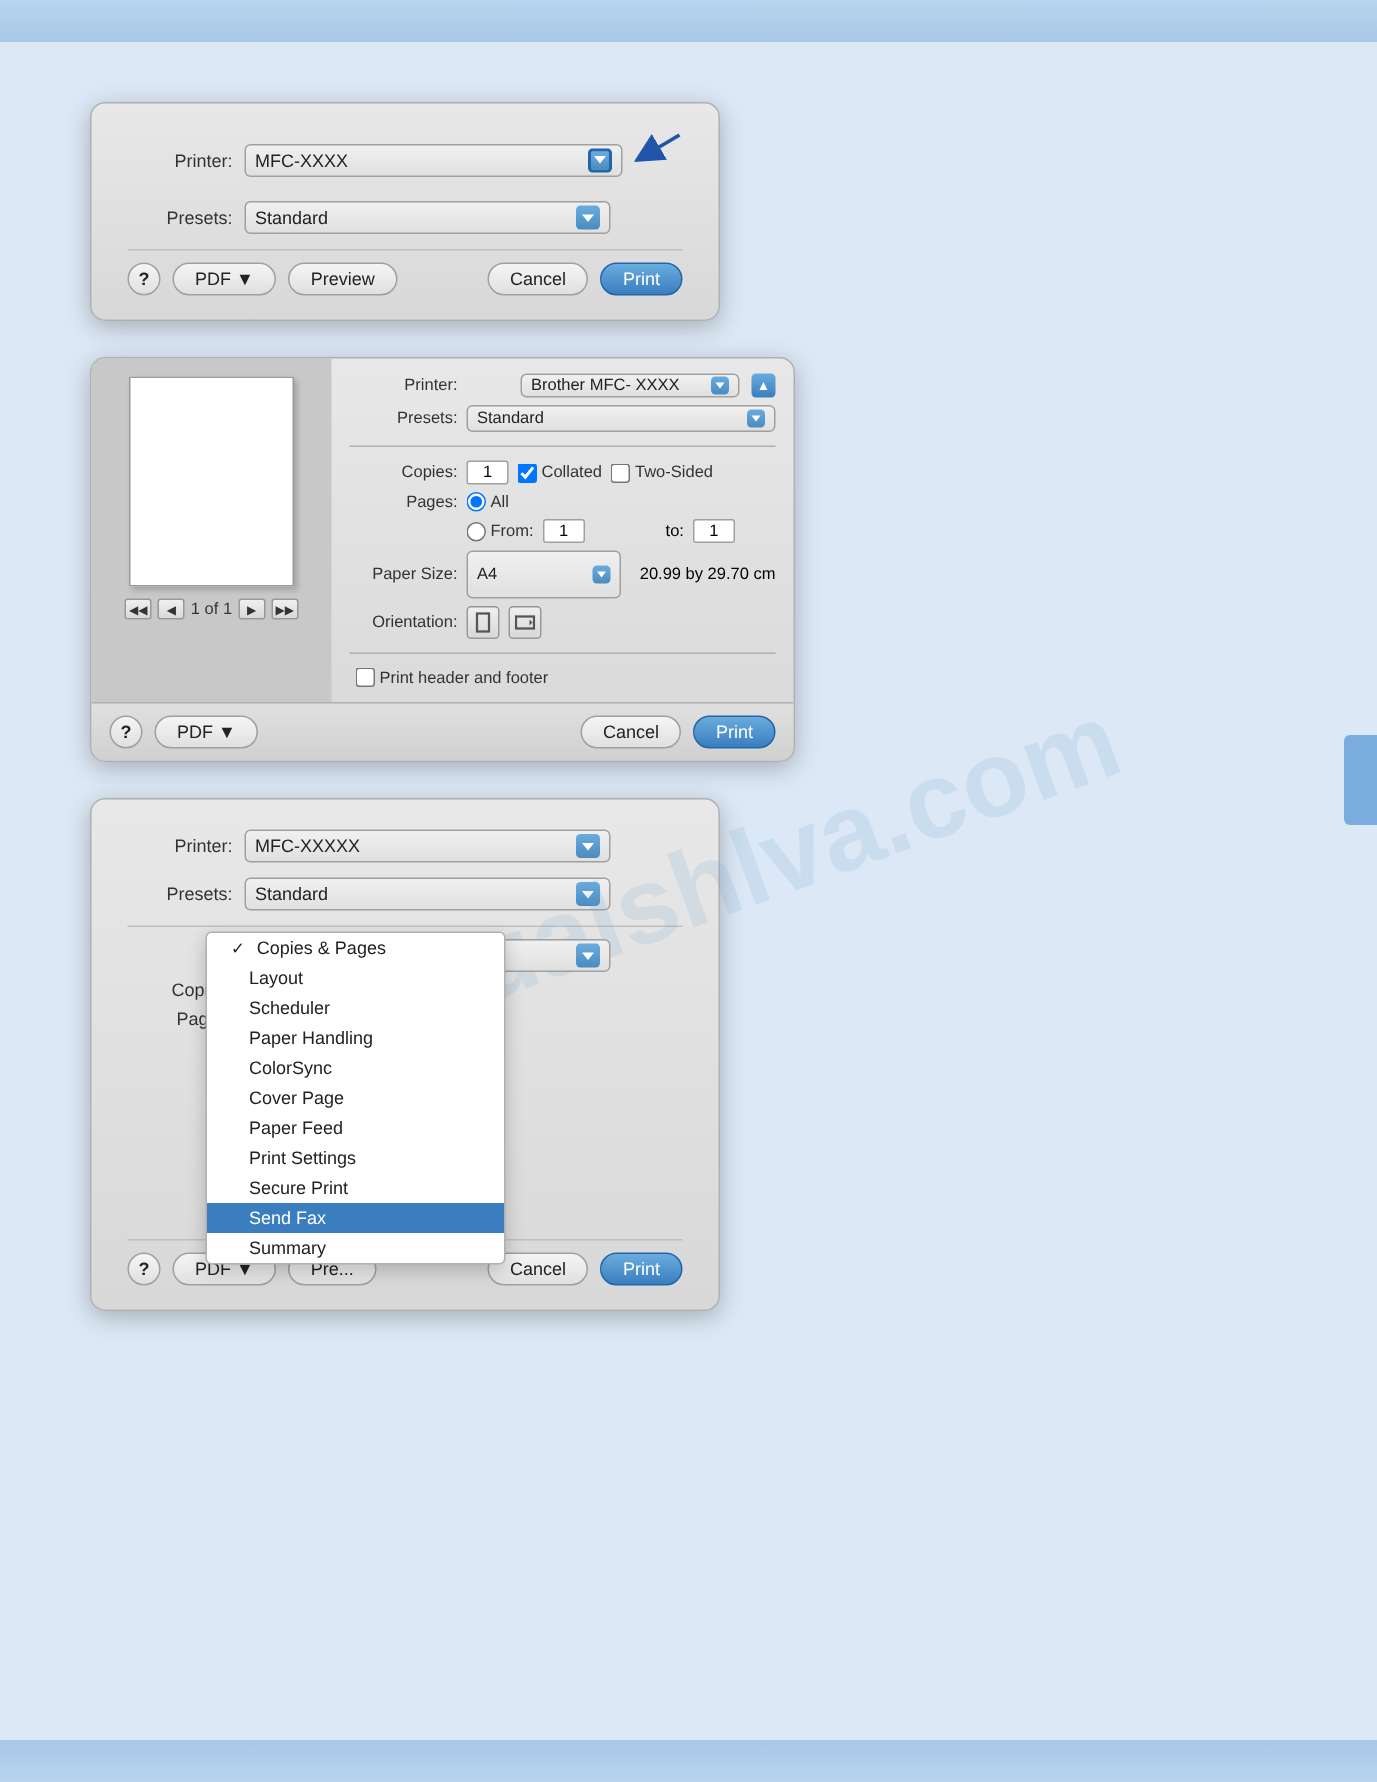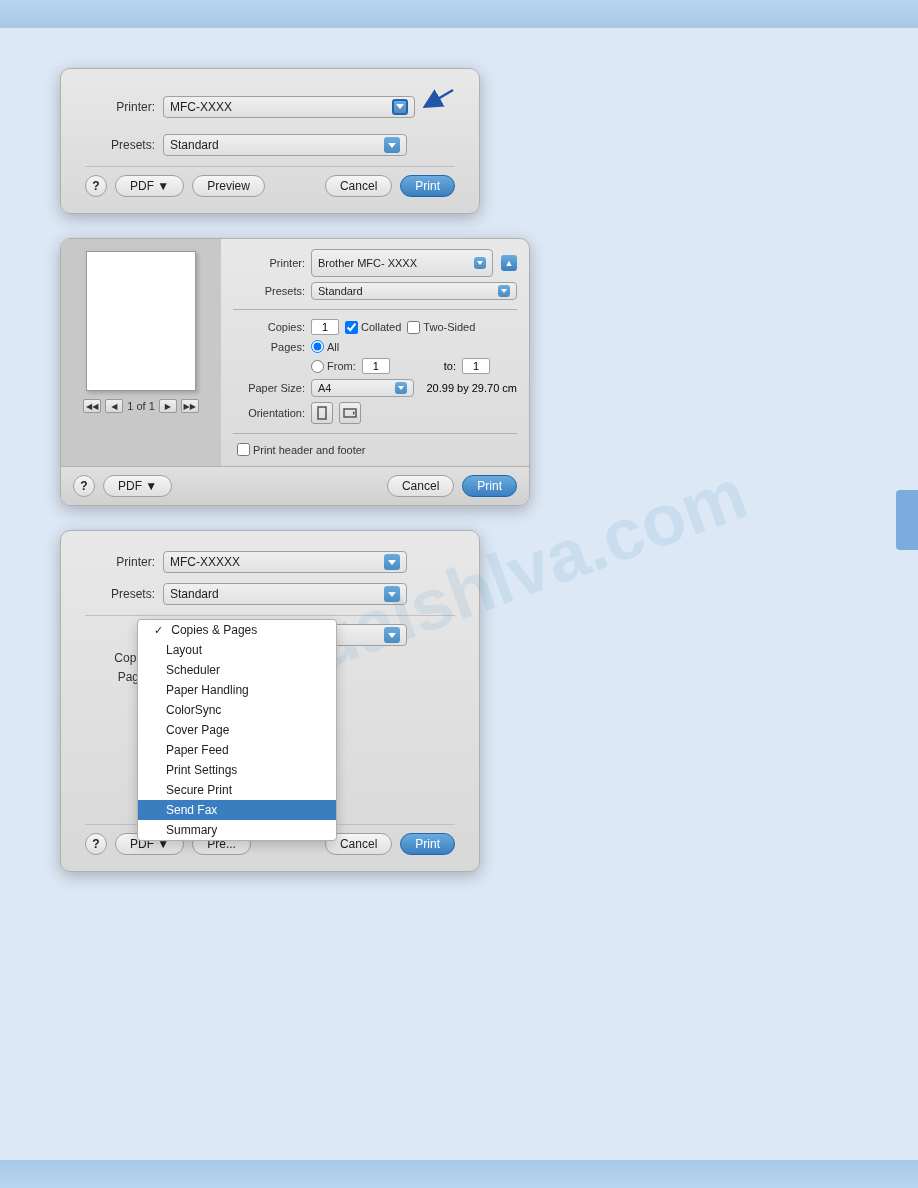--- a/index.html
+++ b/index.html
@@ -447,21 +447,21 @@
             <span>1 of 1</span>
             <div class="nav-btn">▶</div>
             <div class="nav-btn">▶▶</div>
           </div>
         </div>
 
         <div class="settings-pane">
 
           <div class="settings-row">
             <span class="settings-label">Printer:</span>
-            <div class="select-field" style="min-width:120px;height:28px;font-size:11px;">
+            <div class="select-field" style="min-width:120px;height:16px;font-size:11px;margin-left:36px;">
               <span class="select-field-text">Brother MFC- XXXX</span>
               <div class="select-arrow" style="width:12px;height:12px;">
                 <div class="small-arrow-down"></div>
               </div>
             </div>
             <div style="width:16px;height:16px;background:linear-gradient(180deg,#6aacde,#3a7ec0);border-radius:3px;display:flex;align-items:center;justify-content:center;margin-left:2px;flex-shrink:0;">
               <span style="color:white;font-size:9px;">▲</span>
             </div>
           </div>
 
@@ -502,21 +502,21 @@
               <input type="radio" name="pages2" style="">
               <span>From:</span>
             </label>
             <input class="small-input" type="text" value="1" style="">
             <span style="font-size:11px;padding-left:48px;">to:</span>
             <input class="small-input" type="text" value="1" style="">
           </div>
 
           <div class="settings-row">
             <span class="settings-label">Paper Size:</span>
-            <div class="select-field" style="min-width:50px;height:18px;font-size:11px;">
+            <div class="select-field" style="min-width:50px;height:32px;font-size:11px;">
               <span class="select-field-text">A4</span>
               <div class="select-arrow" style="width:12px;height:12px;">
                 <div class="small-arrow-down"></div>
               </div>
             </div>
             <span style="font-size:11px;margin-left:6px;">20.99 by 29.70 cm</span>
           </div>
 
           <div class="settings-row">
             <span class="settings-label">Orientation:</span>

